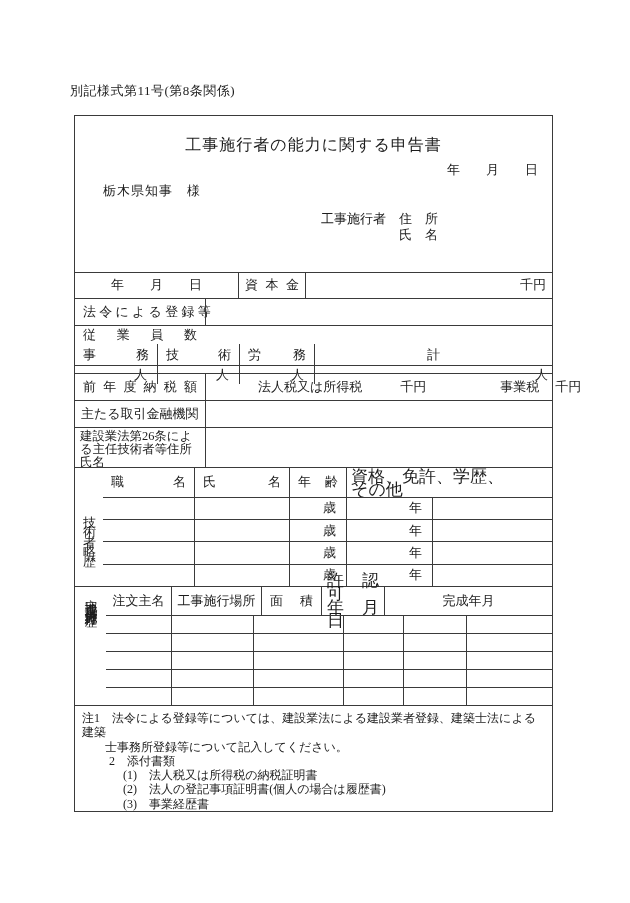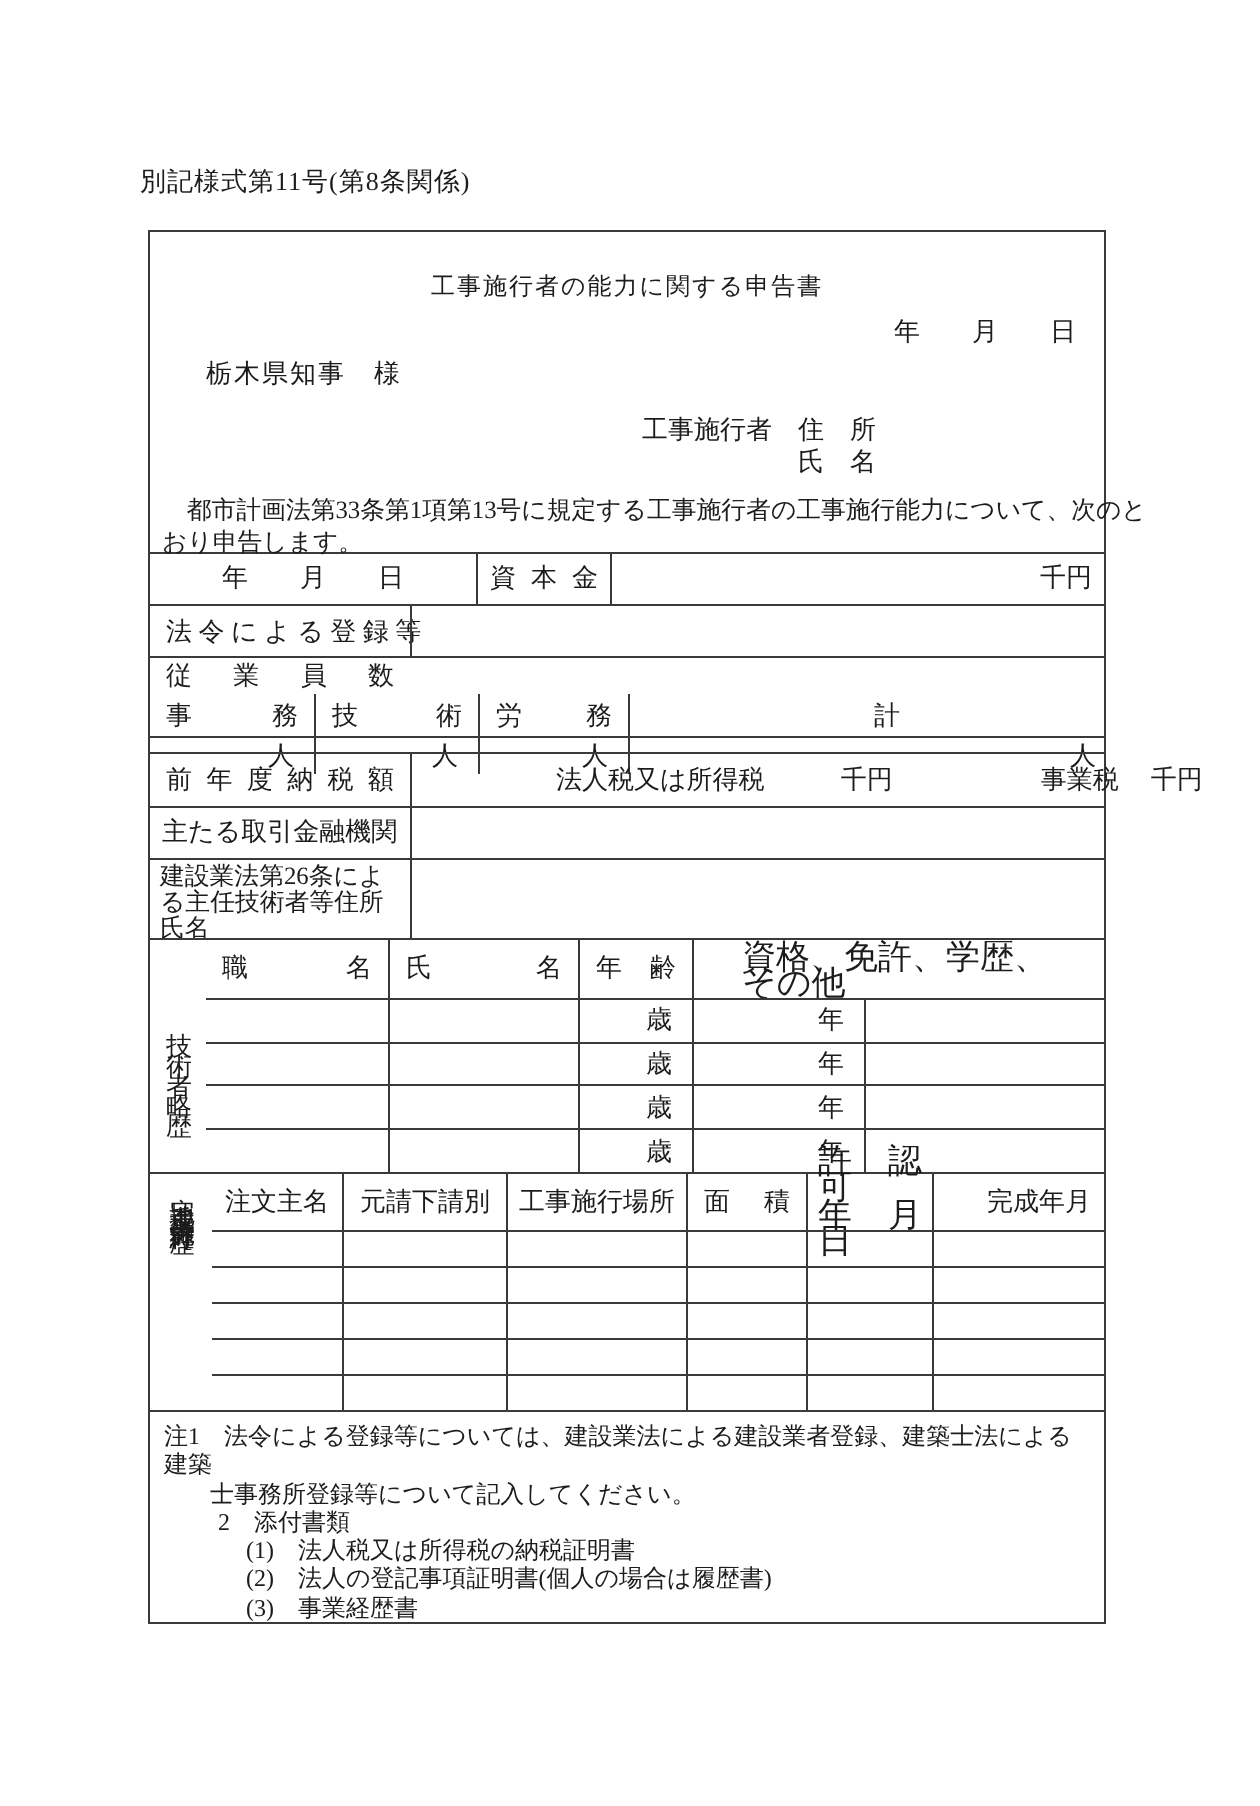--- a/index.html
+++ b/index.html
@@ -10,35 +10,35 @@
     -webkit-font-smoothing:antialiased;
   }
   .form-no{position:absolute;left:70px;top:82px;font-size:13px;letter-spacing:.5px;}
   .frame{
     position:absolute;left:74px;top:115px;width:479px;height:697px;
     border:1px solid #3a3a3a;box-sizing:border-box;
     display:flex;flex-direction:column;font-size:13px;
   }
   
   .free{height:160px;box-sizing:border-box;padding-top:19px;position:relative;}
-  .title{text-align:center;font-size:12px;letter-spacing:1px;}
+  .title{text-align:center;font-size:16px;letter-spacing:1px;}
   .dateline{text-align:right;padding-right:14px;margin-top:5px;}
   .addressee{padding-left:28px;margin-top:3px;letter-spacing:1px;}
   .applicant{margin-top:11px;margin-left:246px;line-height:16px;}
   .applicant .l2{margin-left:78px;}
   .bodytext{margin-top:9px;padding:0 6px;font-size:12.4px;line-height:15.5px;white-space:nowrap;}
   
   .trow{display:flex;border-top:1px solid #3a3a3a;box-sizing:border-box;align-items:stretch;}
   .c{border-left:1px solid #3a3a3a;box-sizing:border-box;display:flex;align-items:center;white-space:nowrap;}
   .c:first-child{border-left:none;}
   .lab{width:130px;flex:none;}
   .sp{display:block;width:100%;text-align:justify;text-align-last:justify;padding:0 8px;box-sizing:border-box;}
   .ctr{justify-content:center;}
   .rt{justify-content:flex-end;}
-  .fill{flex:1;padding-left:20px;}
+  .fill{flex:1;}
   .vcenter{align-items:center;}
   .subcol{flex:1;display:flex;flex-direction:column;}
   .subrow{display:flex;flex:1;border-top:1px solid #3a3a3a;}
   .subrow:first-child{border-top:none;}
   .pre{white-space:pre-line;}
   .small{font-size:17px;line-height:13.5px;}
   
   .r1{height:27px;}.r2{height:28px;}.r3{height:48px;flex-direction:column;}.r4{height:28px;}
   .r5{height:27px;}.r6{height:40px;}.r7{height:123px;}.r8{height:120px;}
   .r3 .hd{height:21px;flex:none;}
@@ -73,24 +73,20 @@
 <div class="frame">
 
   <div class="free">
     <div class="title">工事施行者の能力に関する申告書</div>
     <div class="dateline">年　　月　　日</div>
     <div class="addressee">栃木県知事　様</div>
     <div class="applicant">
       <div>工事施行者　住　所</div>
       <div class="l2">氏　名</div>
     </div>
-    <div class="bodytext">
-      <div>　都市計画法第33条第1項第13号に規定する工事施行者の工事施行能力について、次のと</div>
-      <div>おり申告します。</div>
-    </div>
   </div>
 
   <div class="trow r1">
     <div class="c ctr" style="width:163px;flex:none;">
         <span>年　　月　　日</span>
       </div>
     <div class="c" style="width:67px;flex:none;">
         <span class="sp" style="padding:0 6px;">資 本 金</span>
       </div>
     <div class="c fill rt">
@@ -239,23 +235,20 @@
   </div>
 
   <div class="trow r8">
     <div class="c side2">
         <span class="vtxt2">宅地造成工事等施行経歴</span>
       </div>
     <div class="subcol">
       <div class="subrow hd">
         <div class="c ctr" style="width:65px;flex:none;border-left:none;">
             <span>注文主名</span>
-          </div>
-        <div class="c ctr" style="width:82px;flex:none;">
-            <span>元請下請別</span>
           </div>
         <div class="c ctr" style="width:90px;flex:none;">
             <span>工事施行場所</span>
           </div>
         <div class="c" style="width:60px;flex:none;">
             <span class="sp">面 積</span>
           </div>
         <div class="c small" style="width:63px;flex:none;">
             <span class="sp pre" style="padding:0 5px;">許 認 可
 年 月 日</span>

